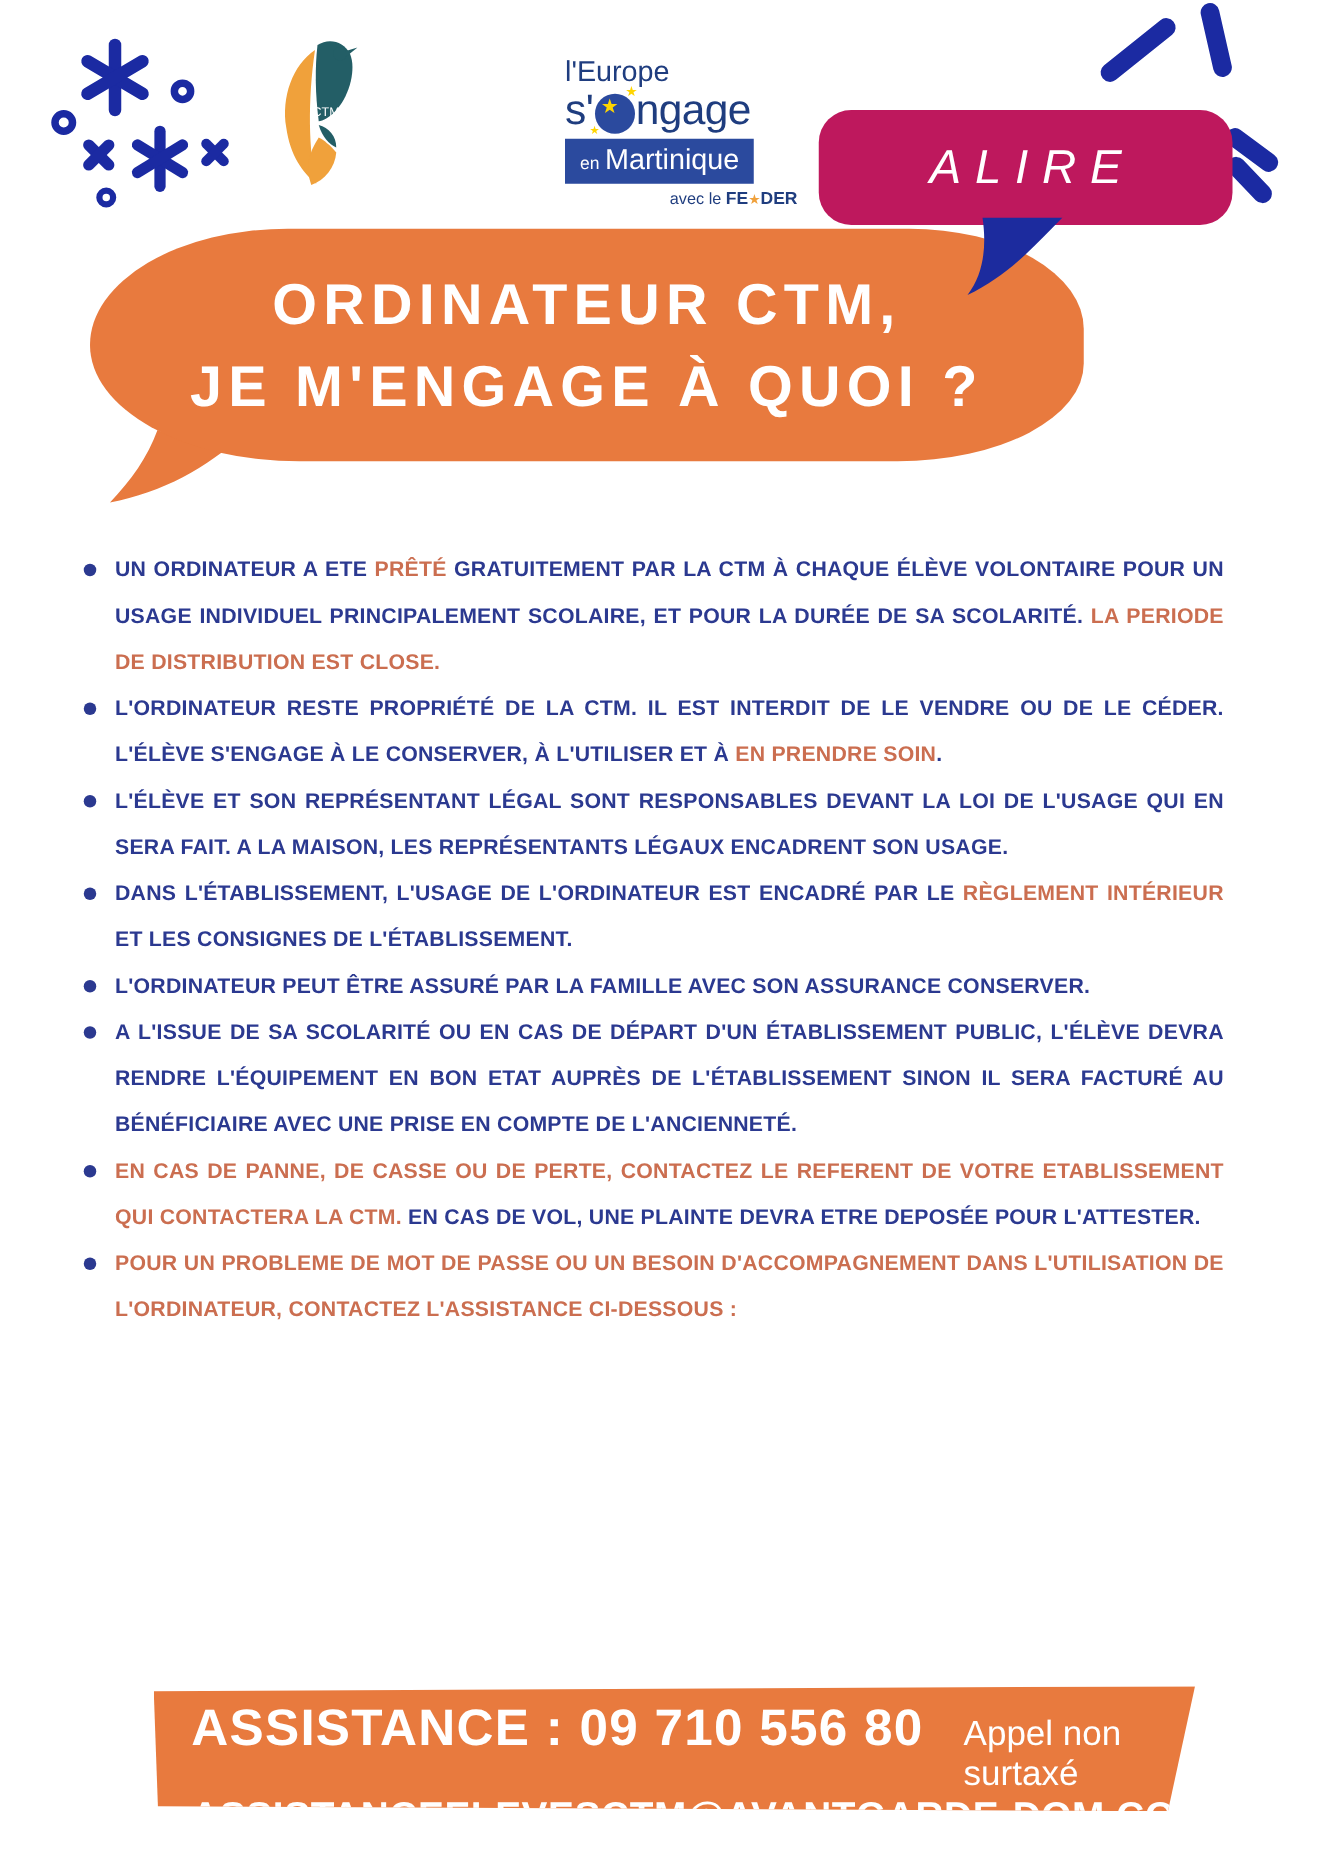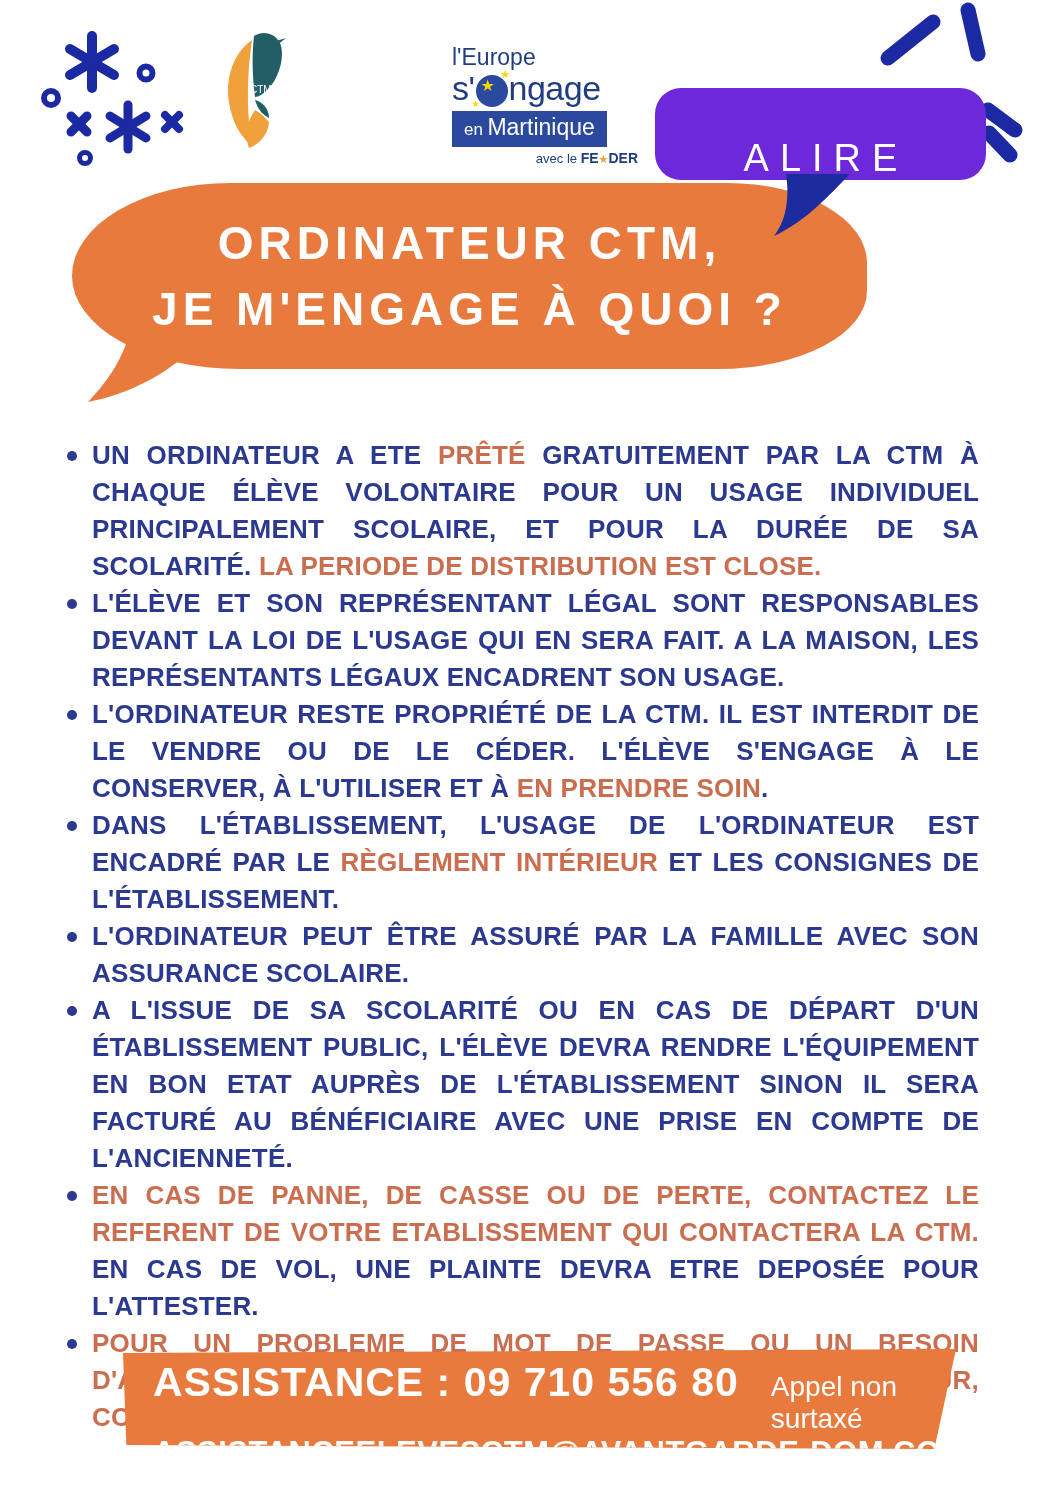--- a/index.html
+++ b/index.html
@@ -25,46 +25,46 @@
   .eu-logo{position:absolute;left:452px;top:44px;width:190px;color:var(--eu-navy);}
   .eu-line1{font-size:23px;text-align:left;padding-right:26px;}
   .eu-line2{font-size:34px;letter-spacing:-0.5px;display:flex;align-items:center;margin-top:-2px;}
   .eu-circle{display:inline-block;width:32px;height:32px;border-radius:50%;background:var(--eu-blue);
              position:relative;margin:0 1px;top:2px;}
   .eu-star{position:absolute;color:#FFD500;line-height:1;}
   .eu-star.s1{left:5px;top:3px;font-size:16px;}
   .eu-star.s2{right:-2px;top:-6px;font-size:11px;}
   .eu-star.s3{left:-4px;bottom:-2px;font-size:9px;}
   .eu-banner{display:inline-block;background:var(--eu-blue);color:#fff;padding:3px 12px 6px;margin-top:3px;}
-  .eu-en{font-size:17px;}
+  .eu-en{font-size:14px;}
   .eu-mart{font-size:23px;}
   .eu-foot{font-size:13px;text-align:right;margin-top:3px;padding-right:4px;}
   .eu-foot b{font-size:14px;}
   .eu-foot .fstar{color:#F0A13B;font-size:11px;}
 
   
-  .read-bubble{position:absolute;left:655px;top:88px;width:320px;height:92px;background:#6d28d9;
-               border-radius:26px;display:flex;align-items:flex-end;justify-content:center;
-               color:#fff;font-size:38px;letter-spacing:11px;padding-left:11px;z-index:6;}
+  .read-bubble{position:absolute;left:655px;top:88px;width:320px;height:92px;background:#be185d;
+               border-radius:26px;display:flex;align-items:center;justify-content:center;
+               color:#fff;font-size:38px;letter-spacing:11px;padding-left:11px;z-index:6;font-style:italic;}
   .read-tail{position:absolute;left:772px;top:174px;width:82px;height:64px;z-index:6;}
   .rays{position:absolute;left:876px;top:2px;width:180px;height:172px;color:var(--blue);}
 
   
   .title-bubble{position:absolute;left:72px;top:183px;width:795px;height:186px;background:var(--orange);
                 border-radius:170px 150px 160px 180px / 100px 86px 84px 100px;
                 display:flex;flex-direction:column;align-items:center;justify-content:center;gap:12px;z-index:2;}
   .title-line{color:#fff;font-size:46px;font-weight:700;letter-spacing:5px;white-space:nowrap;}
   .title-tail{position:absolute;left:88px;top:344px;width:112px;height:62px;z-index:1;}
 
   .subtitle{position:absolute;left:0;top:389px;width:1059px;text-align:center;
             font-size:35px;font-weight:700;letter-spacing:1px;color:var(--red);}
 
   
   .bullets{position:absolute;left:64px;top:437px;width:915px;margin:0;padding:0;list-style:none;}
-  .bullets li{position:relative;padding-left:28px;font-size:26px;font-weight:700;line-height:37px;
+  .bullets li{position:relative;padding-left:28px;font-size:17px;font-weight:700;line-height:37px;
               color:var(--navy);text-align:justify;text-align-last:left;letter-spacing:0.2px;}
   .bullets li::before{content:"";position:absolute;left:3px;top:14px;width:10px;height:10px;
                       border-radius:50%;background:var(--navy);}
   .hl{color:var(--hl);}
 
   
   .footer{position:absolute;left:123px;top:1349px;width:833px;height:100px;background:var(--orange);
           clip-path:polygon(0 4%,100% 0,97.4% 100%,0.4% 96%);color:#fff;box-sizing:border-box;
           padding:10px 0 0 30px;}
   .footer-line1{display:flex;align-items:baseline;gap:32px;}
@@ -152,24 +152,24 @@
     <div class="title-line">ORDINATEUR CTM,</div>
     <div class="title-line">JE M'ENGAGE À QUOI ?</div>
   </div>
   <svg class="title-tail" viewBox="0 0 112 62" aria-hidden="true">
     <path d="M38,0 C30,22 17,40 0,58 C42,50 78,30 106,4 C82,11 58,9 38,0 Z" fill="#E87A3E"></path>
   </svg>
 
 
   <ul class="bullets">
       <li><span>UN ORDINATEUR A ETE </span><span class="hl">PRÊTÉ</span><span> GRATUITEMENT PAR LA CTM À CHAQUE ÉLÈVE VOLONTAIRE POUR UN USAGE INDIVIDUEL PRINCIPALEMENT SCOLAIRE, ET POUR LA DURÉE DE SA SCOLARITÉ. </span><span class="hl">LA PERIODE DE DISTRIBUTION EST CLOSE.</span></li>
+      <li><span>L'ORDINATEUR RESTE PROPRIÉTÉ DE LA CTM. IL EST INTERDIT DE LE VENDRE OU DE LE CÉDER. L'ÉLÈVE S'ENGAGE À LE CONSERVER, À L'UTILISER ET À </span><span class="hl">EN PRENDRE SOIN</span><span>.</span></li>
       <li><span>L'ÉLÈVE ET SON REPRÉSENTANT LÉGAL SONT RESPONSABLES DEVANT LA LOI DE L'USAGE QUI EN SERA FAIT. A LA MAISON, LES REPRÉSENTANTS LÉGAUX ENCADRENT SON USAGE.</span></li>
-      <li><span>L'ORDINATEUR RESTE PROPRIÉTÉ DE LA CTM. IL EST INTERDIT DE LE VENDRE OU DE LE CÉDER. L'ÉLÈVE S'ENGAGE À LE CONSERVER, À L'UTILISER ET À </span><span class="hl">EN PRENDRE SOIN</span><span>.</span></li>
       <li><span>DANS L'ÉTABLISSEMENT, L'USAGE DE L'ORDINATEUR EST ENCADRÉ PAR LE </span><span class="hl">RÈGLEMENT INTÉRIEUR</span><span> ET LES CONSIGNES DE L'ÉTABLISSEMENT.</span></li>
-      <li><span>L'ORDINATEUR PEUT ÊTRE ASSURÉ PAR LA FAMILLE AVEC SON ASSURANCE SCOLAIRE.</span></li>
+      <li><span>L'ORDINATEUR PEUT ÊTRE ASSURÉ PAR LA FAMILLE AVEC SON ASSURANCE CONSERVER.</span></li>
       <li><span>A L'ISSUE DE SA SCOLARITÉ OU EN CAS DE DÉPART D'UN ÉTABLISSEMENT PUBLIC, L'ÉLÈVE DEVRA RENDRE L'ÉQUIPEMENT EN BON ETAT AUPRÈS DE L'ÉTABLISSEMENT SINON IL SERA FACTURÉ AU BÉNÉFICIAIRE AVEC UNE PRISE EN COMPTE DE L'ANCIENNETÉ.</span></li>
       <li><span class="hl">EN CAS DE PANNE, DE CASSE OU DE PERTE, CONTACTEZ LE REFERENT DE VOTRE ETABLISSEMENT QUI CONTACTERA LA CTM. </span><span>EN CAS DE VOL, UNE PLAINTE DEVRA ETRE DEPOSÉE POUR L'ATTESTER.</span></li>
       <li><span class="hl">POUR UN PROBLEME DE MOT DE PASSE OU UN BESOIN D'ACCOMPAGNEMENT DANS L'UTILISATION DE L'ORDINATEUR, CONTACTEZ L'ASSISTANCE CI-DESSOUS :</span></li>
     </ul>
 
   <div class="footer">
     <div class="footer-line1">
       <span class="phone">ASSISTANCE : 09 710 556 80</span>
       <span class="note">Appel non surtaxé</span>
     </div>

